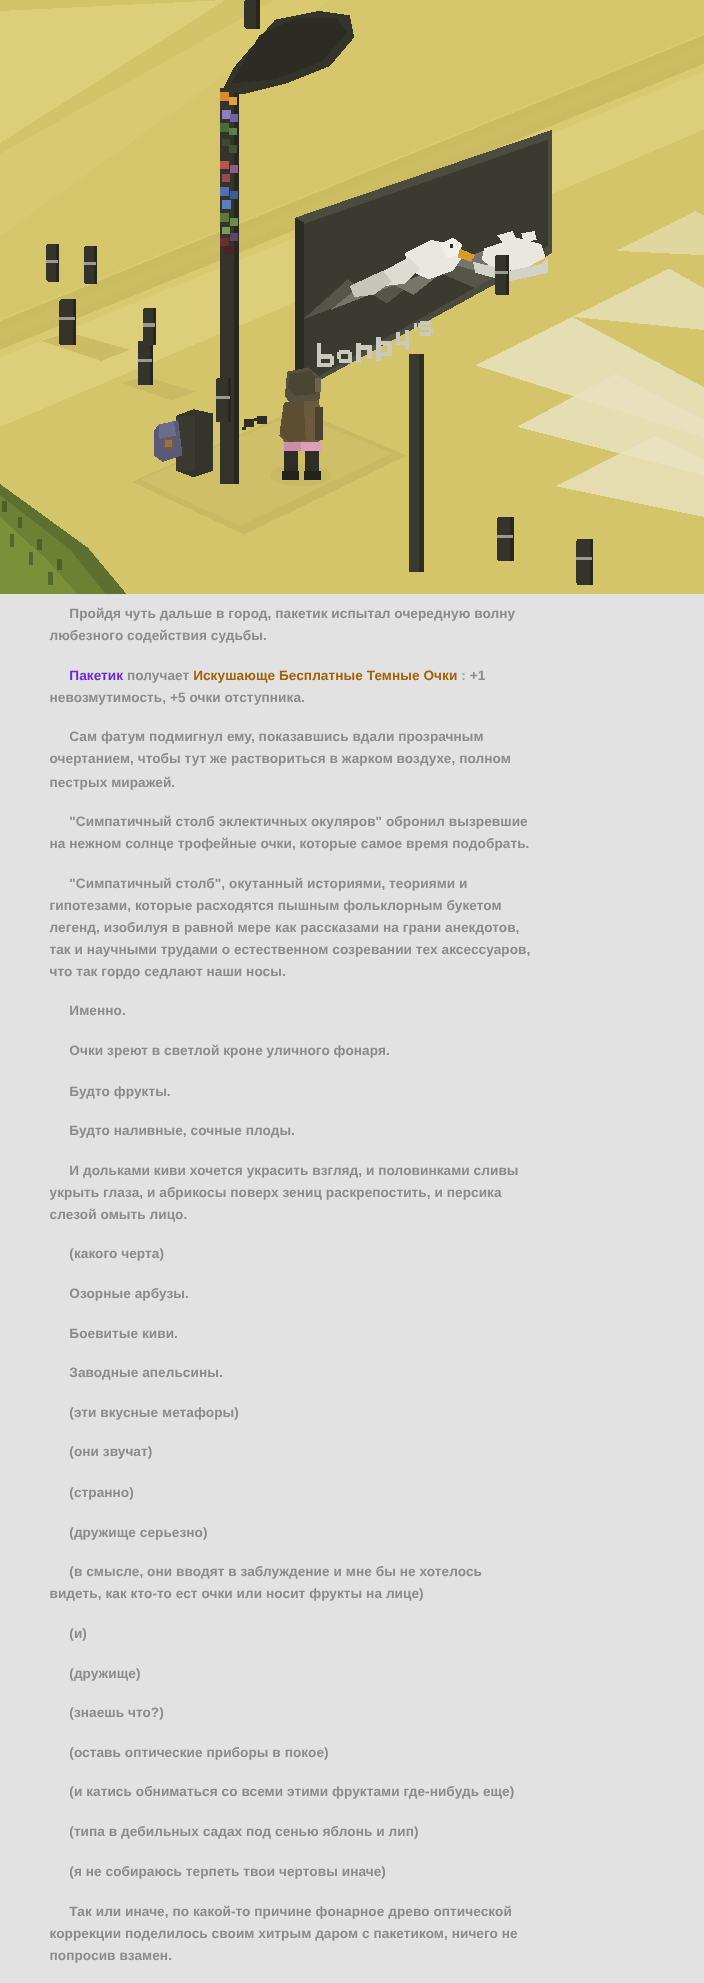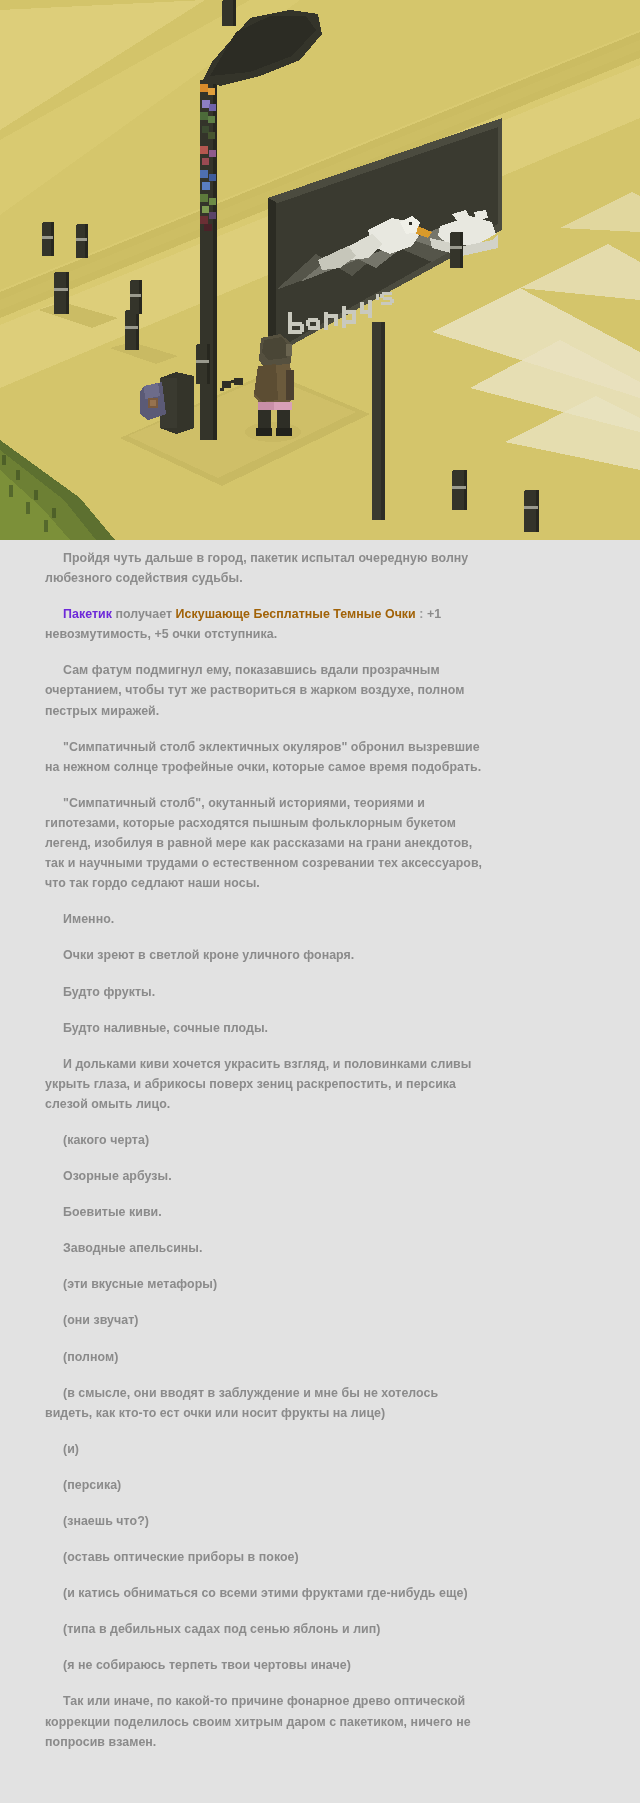--- a/index.html
+++ b/index.html
@@ -282,24 +282,25 @@
       <p class="para"><span>Очки зреют в светлой кроне уличного фонаря.</span></p>
       <p class="para"><span>Будто фрукты.</span></p>
       <p class="para"><span>Будто наливные, сочные плоды.</span></p>
       <p class="para"><span>И дольками киви хочется украсить взгляд, и половинками сливы укрыть глаза, и абрикосы поверх зениц раскрепостить, и персика слезой омыть лицо.</span></p>
       <p class="para"><span>(какого черта)</span></p>
       <p class="para"><span>Озорные арбузы.</span></p>
       <p class="para"><span>Боевитые киви.</span></p>
       <p class="para"><span>Заводные апельсины.</span></p>
       <p class="para"><span>(эти вкусные метафоры)</span></p>
       <p class="para"><span>(они звучат)</span></p>
-      <p class="para"><span>(полном)</span></p>
+      <p class="para"><span>(странно)</span></p>
+      <p class="para"><span>(дружище серьезно)</span></p>
       <p class="para"><span>(в смысле, они вводят в заблуждение и мне бы не хотелось видеть, как кто-то ест очки или носит фрукты на лице)</span></p>
       <p class="para"><span>(и)</span></p>
-      <p class="para"><span>(персика)</span></p>
+      <p class="para"><span>(дружище)</span></p>
       <p class="para"><span>(знаешь что?)</span></p>
       <p class="para"><span>(оставь оптические приборы в покое)</span></p>
       <p class="para"><span>(и катись обниматься со всеми этими фруктами где-нибудь еще)</span></p>
       <p class="para"><span>(типа в дебильных садах под сенью яблонь и лип)</span></p>
       <p class="para"><span>(я не собираюсь терпеть твои чертовы иначе)</span></p>
       <p class="para"><span>Так или иначе, по какой-то причине фонарное древо оптической коррекции поделилось своим хитрым даром с пакетиком, ничего не попросив взамен.</span></p>
     </div>
 
 </div>
 

